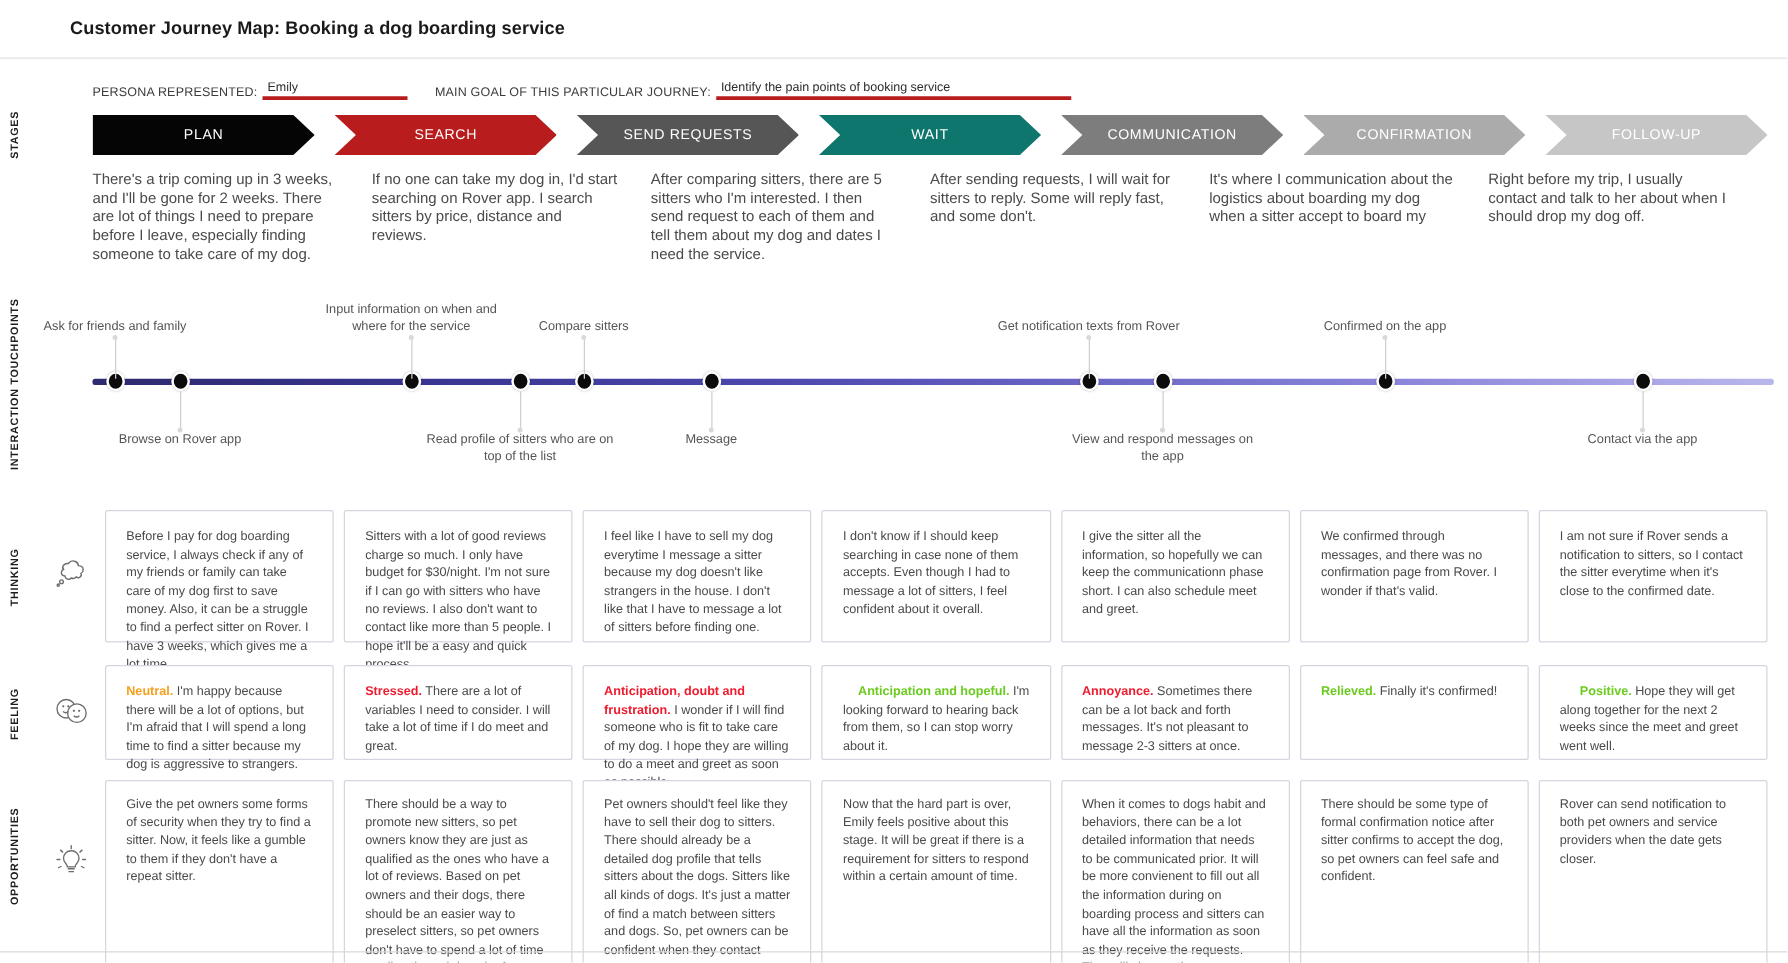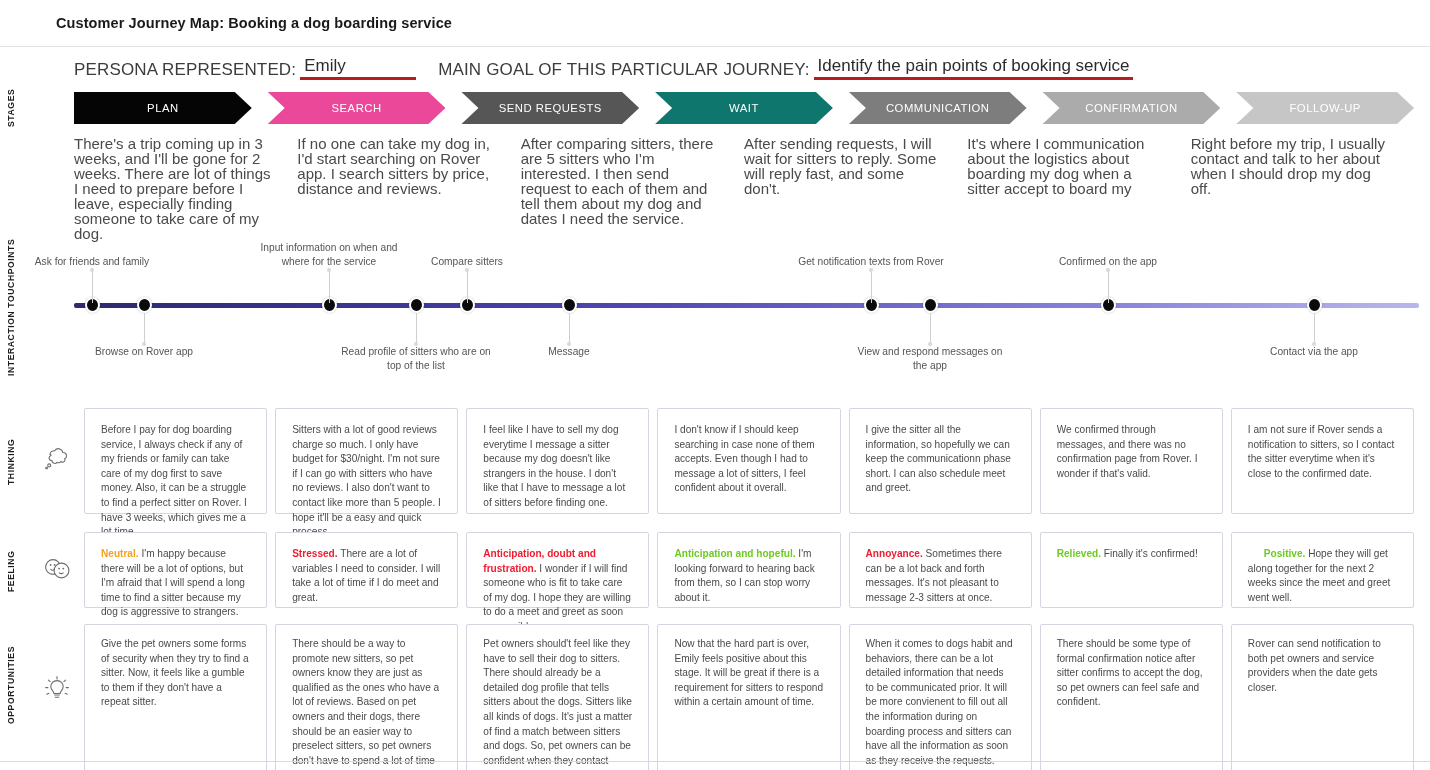--- a/index.html
+++ b/index.html
@@ -25,21 +25,21 @@
   }
   #bottom-rule {
     position:absolute; left:0; bottom:8px; width:1430px; height:1px;
     background:#d9d9d9;
   }
 
   
   #meta-row {
     position:absolute; left:74px; top:60px; height:20px;
     display:flex; align-items:flex-end; gap:0;
-    font-size:17px; color:#3c3c3c;
+    font-size:10px; color:#3c3c3c;
   }
   .meta-label { white-space:nowrap; letter-spacing:.15px; }
   .meta-value {
     display:inline-block; white-space:nowrap;
     border-bottom:3px solid #b91c1c;
     padding:0 4px 1px 4px; margin-left:4px;
     color:#2c2c2c;
   }
   #persona-value { min-width:116px; }
   #goal-value    { min-width:284px; }
@@ -73,21 +73,21 @@
     clip-path: polygon(0 0, calc(100% - 17px) 0, 100% 50%, calc(100% - 17px) 100%, 0 100%);
   }
 
   
   #stage-desc-row {
     position:absolute; left:74px; top:136px; width:1340px;
     display:flex;
   }
   .stage-desc {
     flex:1 1 0; padding-right:26px;
-    font-size:15px; line-height:15px; color:#4a4a4a;
+    font-size:12px; line-height:15px; color:#4a4a4a;
   }
 
   
   #touch-zone { position:absolute; left:0; top:225px; width:1430px; height:155px; }
   #touch-line {
     position:absolute; left:74px; top:78px; width:1345px; height:5px;
     background:linear-gradient(to right,#2d2a6e 0%,#3b3594 22%,#4f49b0 42%,#6d67c7 60%,#8b86da 78%,#a9a5e6 92%,#b9b6ec 100%);
     border-radius:2px;
   }
   .tp-dot {
@@ -150,21 +150,21 @@
 <div class="vlabel" id="vl-stages" style="top:92px;  height:32px;">STAGES</div>
 <div class="vlabel" id="vl-touchpoints" style="top:232px; height:150px;">INTERACTION TOUCHPOINTS</div>
 <div class="vlabel" id="vl-thinking" style="top:408px; height:108px;">THINKING</div>
 <div class="vlabel" id="vl-feeling" style="top:532px; height:78px;">FEELING</div>
 <div class="vlabel" id="vl-opportunities" style="top:624px; height:122px;">OPPORTUNITIES</div>
 
 <div id="stage-strip">
     <div class="stage-chev" style="background: rgb(5, 5, 5); z-index: 7;">
       <span>PLAN</span>
     </div>
-    <div class="stage-chev" style="background: #ec4899; z-index: 6;">
+    <div class="stage-chev" style="background: #b91c1c; z-index: 6;">
       <span>SEARCH</span>
     </div>
     <div class="stage-chev" style="background: rgb(86, 86, 86); z-index: 5;">
       <span>SEND REQUESTS</span>
     </div>
     <div class="stage-chev" style="background: #0f766e; z-index: 4;">
       <span>WAIT</span>
     </div>
     <div class="stage-chev" style="background: rgb(125, 125, 125); z-index: 3;">
       <span>COMMUNICATION</span>
@@ -254,21 +254,21 @@
     <div class="jcard">I feel like I have to sell my dog everytime I message a sitter because my dog doesn't like strangers in the house. I don't like that I have to message a lot of sitters before finding one.</div>
     <div class="jcard">I don't know if I should keep searching in case none of them accepts. Even though I had to message a lot of sitters, I feel confident about it overall.</div>
     <div class="jcard">I give the sitter all the information, so hopefully we can keep the communicationn phase short. I can also schedule meet and greet.</div>
     <div class="jcard">We confirmed through messages, and there was no confirmation page from Rover. I wonder if that's valid.</div>
     <div class="jcard">I am not sure if Rover sends a notification to sitters, so I contact the sitter everytime when it's close to the confirmed date.</div>
   </div>
 <div class="card-row" id="feeling-row">
     <div class="jcard"><span class="emo" style="color: rgb(245, 161, 30);">Neutral.</span><span> I'm happy because there will be a lot of options, but I'm afraid that I will spend a long time to find a sitter because my dog is aggressive to strangers.</span></div>
     <div class="jcard"><span class="emo" style="color: rgb(238, 28, 46);">Stressed.</span><span> There are a lot of variables I need to consider. I will take a lot of time if I do meet and great.</span></div>
     <div class="jcard"><span class="emo" style="color: rgb(238, 28, 46);">Anticipation, doubt and frustration.</span><span> I wonder if I will find someone who is fit to take care of my dog. I hope they are willing to do a meet and greet as soon as possible.</span></div>
-    <div class="jcard"><span class="emo" style="color: rgb(108, 203, 31);">Anticipation and hopeful.</span><span> I'm looking forward to hearing back from them, so I can stop worry about it.</span></div>
+    <div class="jcard"><span class="emo" style="color: rgb(108, 203, 31); margin-left: 12px;">Anticipation and hopeful.</span><span> I'm looking forward to hearing back from them, so I can stop worry about it.</span></div>
     <div class="jcard"><span class="emo" style="color: rgb(238, 28, 46);">Annoyance.</span><span> Sometimes there can be a lot back and forth messages. It's not pleasant to message 2-3 sitters at once.</span></div>
     <div class="jcard"><span class="emo" style="color: rgb(108, 203, 31);">Relieved.</span><span> Finally it's confirmed!</span></div>
     <div class="jcard"><span class="emo" style="color: rgb(108, 203, 31); padding-left: 16px;">Positive.</span><span> Hope they will get along together for the next 2 weeks since the meet and greet went well.</span></div>
   </div>
 <div class="card-row" id="opportunities-row">
     <div class="jcard">Give the pet owners some forms of security when they try to find a sitter. Now, it feels like a gumble to them if they don't have a repeat sitter.</div>
     <div class="jcard">There should be a way to promote new sitters, so pet owners know they are just as qualified as the ones who have a lot of reviews. Based on pet owners and their dogs, there should be an easier way to preselect sitters, so pet owners don't have to spend a lot of time reading through bunch of profiles.</div>
     <div class="jcard">Pet owners should't feel like they have to sell their dog to sitters. There should already be a detailed dog profile that tells sitters about the dogs. Sitters like all kinds of dogs. It's just a matter of find a match between sitters and dogs. So, pet owners can be confident when they contact someone.</div>
     <div class="jcard">Now that the hard part is over, Emily feels positive about this stage. It will be great if there is a requirement for sitters to respond within a certain amount of time.</div>
     <div class="jcard">When it comes to dogs habit and behaviors, there can be a lot detailed information that needs to be communicated prior. It will be more convienent to fill out all the information during on boarding process and sitters can have all the information as soon as they receive the requests. That will shorten the communication phase.</div>

